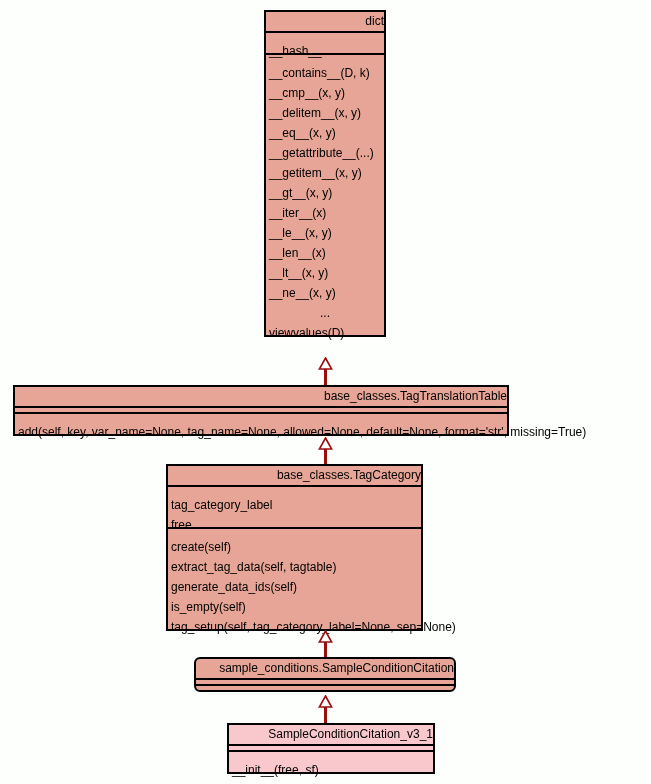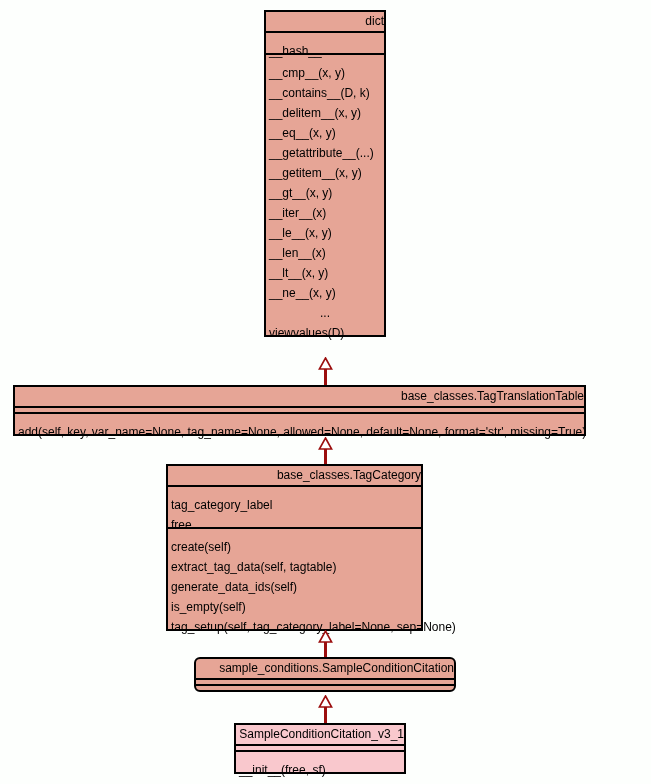--- a/index.html
+++ b/index.html
@@ -54,43 +54,43 @@
 <body>
 
 <div class="canvas">
 
   <div class="class-box" style="left:264px; top:10px; width:122px;">
     <div class="compartment title-row">dict</div>
     <div class="compartment attrs">
         <div class="member-row">__hash__</div>
       </div>
     <div class="compartment methods">
+        <div class="member-row">__contains__(D, k)</div>
         <div class="member-row">__cmp__(x, y)</div>
-        <div class="member-row">__contains__(D, k)</div>
         <div class="member-row">__delitem__(x, y)</div>
         <div class="member-row">__eq__(x, y)</div>
         <div class="member-row">__getattribute__(...)</div>
         <div class="member-row">__getitem__(x, y)</div>
         <div class="member-row">__gt__(x, y)</div>
         <div class="member-row">__iter__(x)</div>
         <div class="member-row">__le__(x, y)</div>
         <div class="member-row">__len__(x)</div>
         <div class="member-row">__lt__(x, y)</div>
         <div class="member-row">__ne__(x, y)</div>
         <div class="member-row center">...</div>
         <div class="member-row">viewvalues(D)</div>
       </div>
   </div>
 
   <svg class="inh-arrow" style="left:318px; top:357px;" width="15" height="28">
     <line class="shaft" x1="7.5" y1="11" x2="7.5" y2="28"></line>
     <polygon class="head" points="7.5,1 13.6,12 1.4,12"></polygon>
   </svg>
 
-  <div class="class-box" style="left:13px; top:385px; width:573px;">
+  <div class="class-box" style="left:13px; top:385px; width:496px;">
     <div class="compartment title-row">base_classes.TagTranslationTable</div>
     <div class="compartment attrs"></div>
     <div class="compartment methods">
         <div class="member-row">add(self, key, var_name=None, tag_name=None, allowed=None, default=None, format='str', missing=True)</div>
       </div>
   </div>
 
   <svg class="inh-arrow" style="left:318px; top:437px;" width="15" height="28">
     <line class="shaft" x1="7.5" y1="11" x2="7.5" y2="28"></line>
     <polygon class="head" points="7.5,1 13.6,12 1.4,12"></polygon>
@@ -120,21 +120,21 @@
     <div class="compartment title-row">sample_conditions.SampleConditionCitation</div>
     <div class="compartment attrs"></div>
     <div class="compartment methods"></div>
   </div>
 
   <svg class="inh-arrow" style="left:318px; top:695px;" width="15" height="28">
     <line class="shaft" x1="7.5" y1="11" x2="7.5" y2="28"></line>
     <polygon class="head" points="7.5,1 13.6,12 1.4,12"></polygon>
   </svg>
 
-  <div class="class-box highlight" style="left:234px; top:723px; width:172px;">
+  <div class="class-box highlight" style="left:227px; top:723px; width:208px;">
     <div class="compartment title-row">SampleConditionCitation_v3_1</div>
     <div class="compartment attrs"></div>
     <div class="compartment methods">
         <div class="member-row">__init__(free, sf)</div>
       </div>
   </div>
 
 </div>
 
 </body></html>

